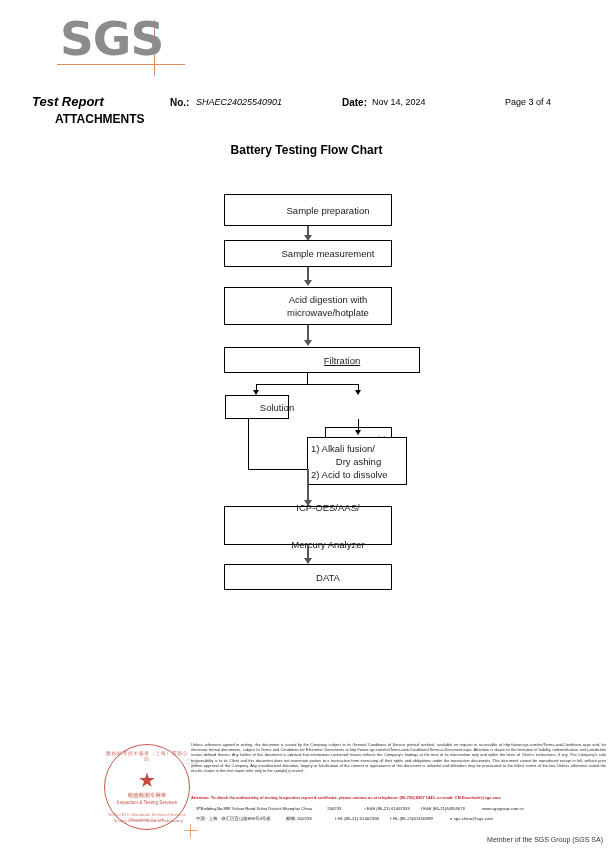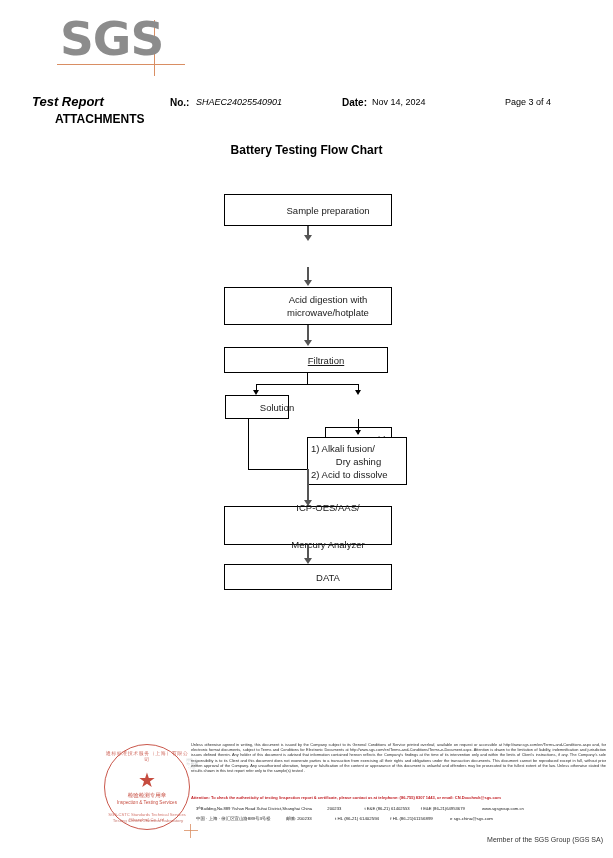--- a/index.html
+++ b/index.html
@@ -343,31 +343,34 @@
 <div id="chart-title">Battery Testing Flow Chart</div>
 
 <div id="flow">
 
   <div class="fbox" style="left:224px; top:194px; width:168px; height:32px;">
     <span>Sample preparation</span>
   </div>
   <div class="conn" style="left:307px; top:226px; width:2px; height:12px;"></div>
   <div class="arrowhead" style="left:304px; top:235px;"></div>
 
+  <div class="fbox" style="left:224px; top:240px; width:168px; height:27px;">
+    <span>Sample measurement</span>
+  </div>
   <div class="conn" style="left:307px; top:267px; width:2px; height:16px;"></div>
   <div class="arrowhead" style="left:304px; top:280px;"></div>
 
   <div class="fbox" style="left:224px; top:287px; width:168px; height:38px; flex-direction:column;">
     <span>Acid digestion with</span>
     <span>microwave/hotplate</span>
   </div>
   <div class="conn" style="left:307px; top:325px; width:2px; height:18px;"></div>
   <div class="arrowhead" style="left:304px; top:340px;"></div>
 
-  <div class="fbox" style="left:224px; top:347px; width:164px; height:26px;text-decoration:underline;">
+  <div class="fbox" style="left:224px; top:347px; width:196px; height:26px;text-decoration:underline;">
     <span>Filtration</span>
   </div>
 
   <div class="conn-thin" style="left:307px; top:373px; width:1px; height:12px;"></div>
   <div class="conn-thin" style="left:256px; top:384px; width:102px; height:1px;"></div>
   <div class="conn-thin" style="left:256px; top:384px; width:1px; height:8px;"></div>
   <div class="arrowhead-thin" style="left:253px; top:390px;"></div>
   <div class="conn-thin" style="left:358px; top:384px; width:1px; height:8px;"></div>
   <div class="arrowhead-thin" style="left:355px; top:390px;"></div>
 

